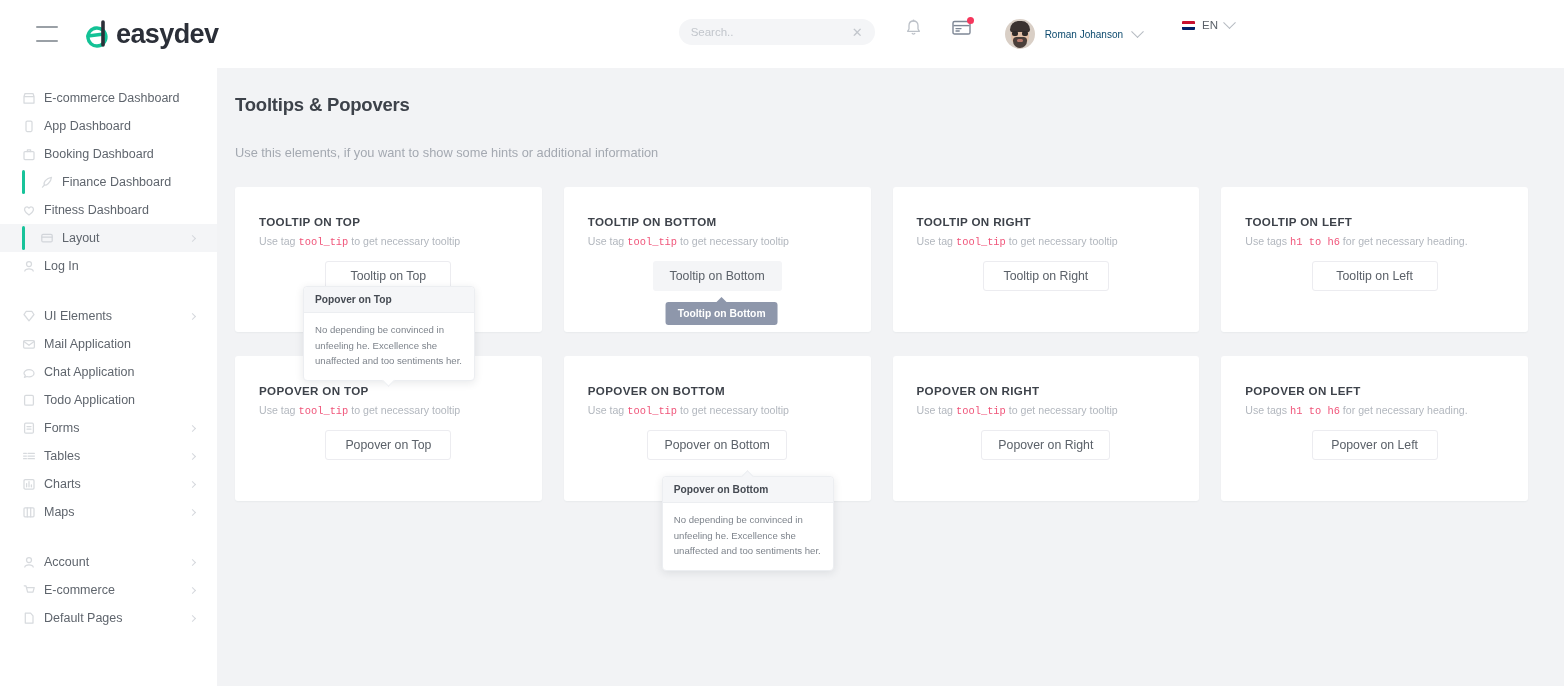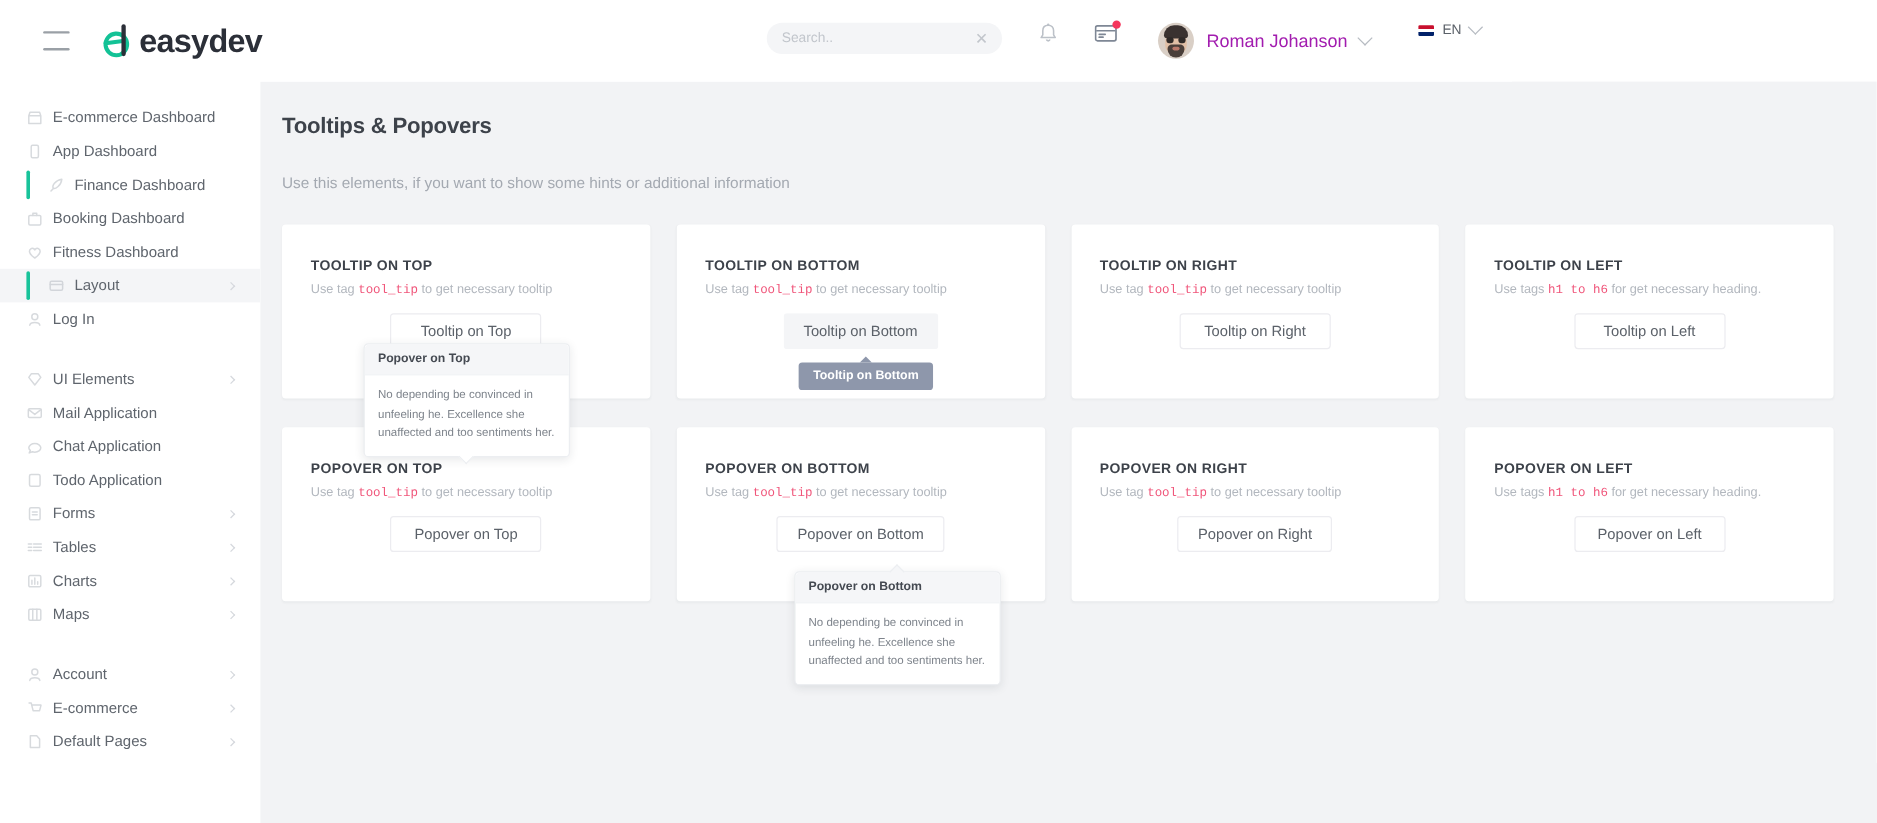--- a/index.html
+++ b/index.html
@@ -46,21 +46,21 @@
   .avatar {
     width:30px; height:30px; border-radius:50%; overflow:hidden; position:relative;
     background:#d9cfc6; flex:0 0 30px;
   }
   .av-hair { position:absolute; left:5px; top:2px; width:20px; height:11px; background:#3a3230; border-radius:10px 10px 3px 3px; }
   .av-face { position:absolute; left:6px; top:7px; width:18px; height:20px; background:#e0bfa6; border-radius:9px 9px 10px 10px; }
   .av-eye { position:absolute; top:12px; width:6px; height:5px; background:#2f2a28; border-radius:2px; }
   .av-eye.l{ left:7px; } .av-eye.r{ left:17px; }
   .av-beard { position:absolute; left:8px; top:18px; width:14px; height:11px; background:#4a3f3a; border-radius:4px 4px 8px 8px; }
   .av-mouth { position:absolute; left:12px; top:20px; width:6px; height:3px; background:#b9796b; border-radius:2px; }
-  .user-name { font-size:15px; color:#a21caf; }
+  .user-name { font-size:10px; color:#0c4a6e; }
   .chev { width:9px; height:9px; border-right:1.4px solid #b6bbc2; border-bottom:1.4px solid #b6bbc2; transform:rotate(45deg) translate(-2px,-2px); }
   .lang-chip { margin-left:40px; display:flex; align-items:center; gap:7px; cursor:pointer; }
   .flag { width:13px; height:9px; border-radius:1px; background:linear-gradient(#c8102e 0 33%,#ffffff 33% 66%,#012169 66% 100%); }
   .lang-text { font-size:11.5px; color:#5b6169; }
 
   
   .sidebar {
     position:absolute; left:0; top:68px; width:217px; height:618px;
     background:#ffffff; padding-top:16px; overflow:hidden;
   }
@@ -209,37 +209,37 @@
           <span class="nav-label">E-commerce Dashboard</span>
         </div>
         <div class="nav-item">
           <span class="n-icon">
             <svg width="14" height="14" viewBox="0 0 14 14">
               <rect x="4" y="2" width="6" height="10.5" rx="1.2" fill="none" stroke="#b7bcc3" stroke-width="1.25" stroke-linejoin="round" stroke-linecap="round"></rect>
             </svg>
           </span>
           <span class="nav-label">App Dashboard</span>
         </div>
+        <div class="nav-item">
+          <span class="n-icon">
+            <svg width="14" height="14" viewBox="0 0 14 14">
+              <rect x="2" y="4.5" width="10" height="8" rx="1" fill="none" stroke="#b7bcc3" stroke-width="1.25" stroke-linejoin="round" stroke-linecap="round"></rect>
+              <path d="M5.4 4.5 V2.8 H8.6 V4.5" fill="none" stroke="#b7bcc3" stroke-width="1.25" stroke-linejoin="round" stroke-linecap="round"></path>
+            </svg>
+          </span>
+          <span class="nav-label">Booking Dashboard</span>
+        </div>
         <div class="nav-item accent">
           <span class="n-icon">
             <svg width="14" height="14" viewBox="0 0 14 14">
               <path d="M4.5 10 C3 8 6 3 11.5 2.3 C11 7.8 6 10.6 4.5 10 Z" fill="none" stroke="#b7bcc3" stroke-width="1.25" stroke-linejoin="round" stroke-linecap="round"></path>
               <path d="M4.5 10 L2.5 12.2" fill="none" stroke="#b7bcc3" stroke-width="1.25" stroke-linejoin="round" stroke-linecap="round"></path>
             </svg>
           </span>
           <span class="nav-label">Finance Dashboard</span>
-        </div>
-        <div class="nav-item">
-          <span class="n-icon">
-            <svg width="14" height="14" viewBox="0 0 14 14">
-              <rect x="2" y="4.5" width="10" height="8" rx="1" fill="none" stroke="#b7bcc3" stroke-width="1.25" stroke-linejoin="round" stroke-linecap="round"></rect>
-              <path d="M5.4 4.5 V2.8 H8.6 V4.5" fill="none" stroke="#b7bcc3" stroke-width="1.25" stroke-linejoin="round" stroke-linecap="round"></path>
-            </svg>
-          </span>
-          <span class="nav-label">Booking Dashboard</span>
         </div>
         <div class="nav-item">
           <span class="n-icon">
             <svg width="14" height="14" viewBox="0 0 14 14">
               <path d="M7 12 C2 8.8 1.8 5.6 3.7 4.3 C5.2 3.3 6.6 4.4 7 5.3 C7.4 4.4 8.8 3.3 10.3 4.3 C12.2 5.6 12 8.8 7 12 Z" fill="none" stroke="#b7bcc3" stroke-width="1.25" stroke-linejoin="round" stroke-linecap="round"></path>
             </svg>
           </span>
           <span class="nav-label">Fitness Dashboard</span>
         </div>
         <div class="nav-item active accent">

